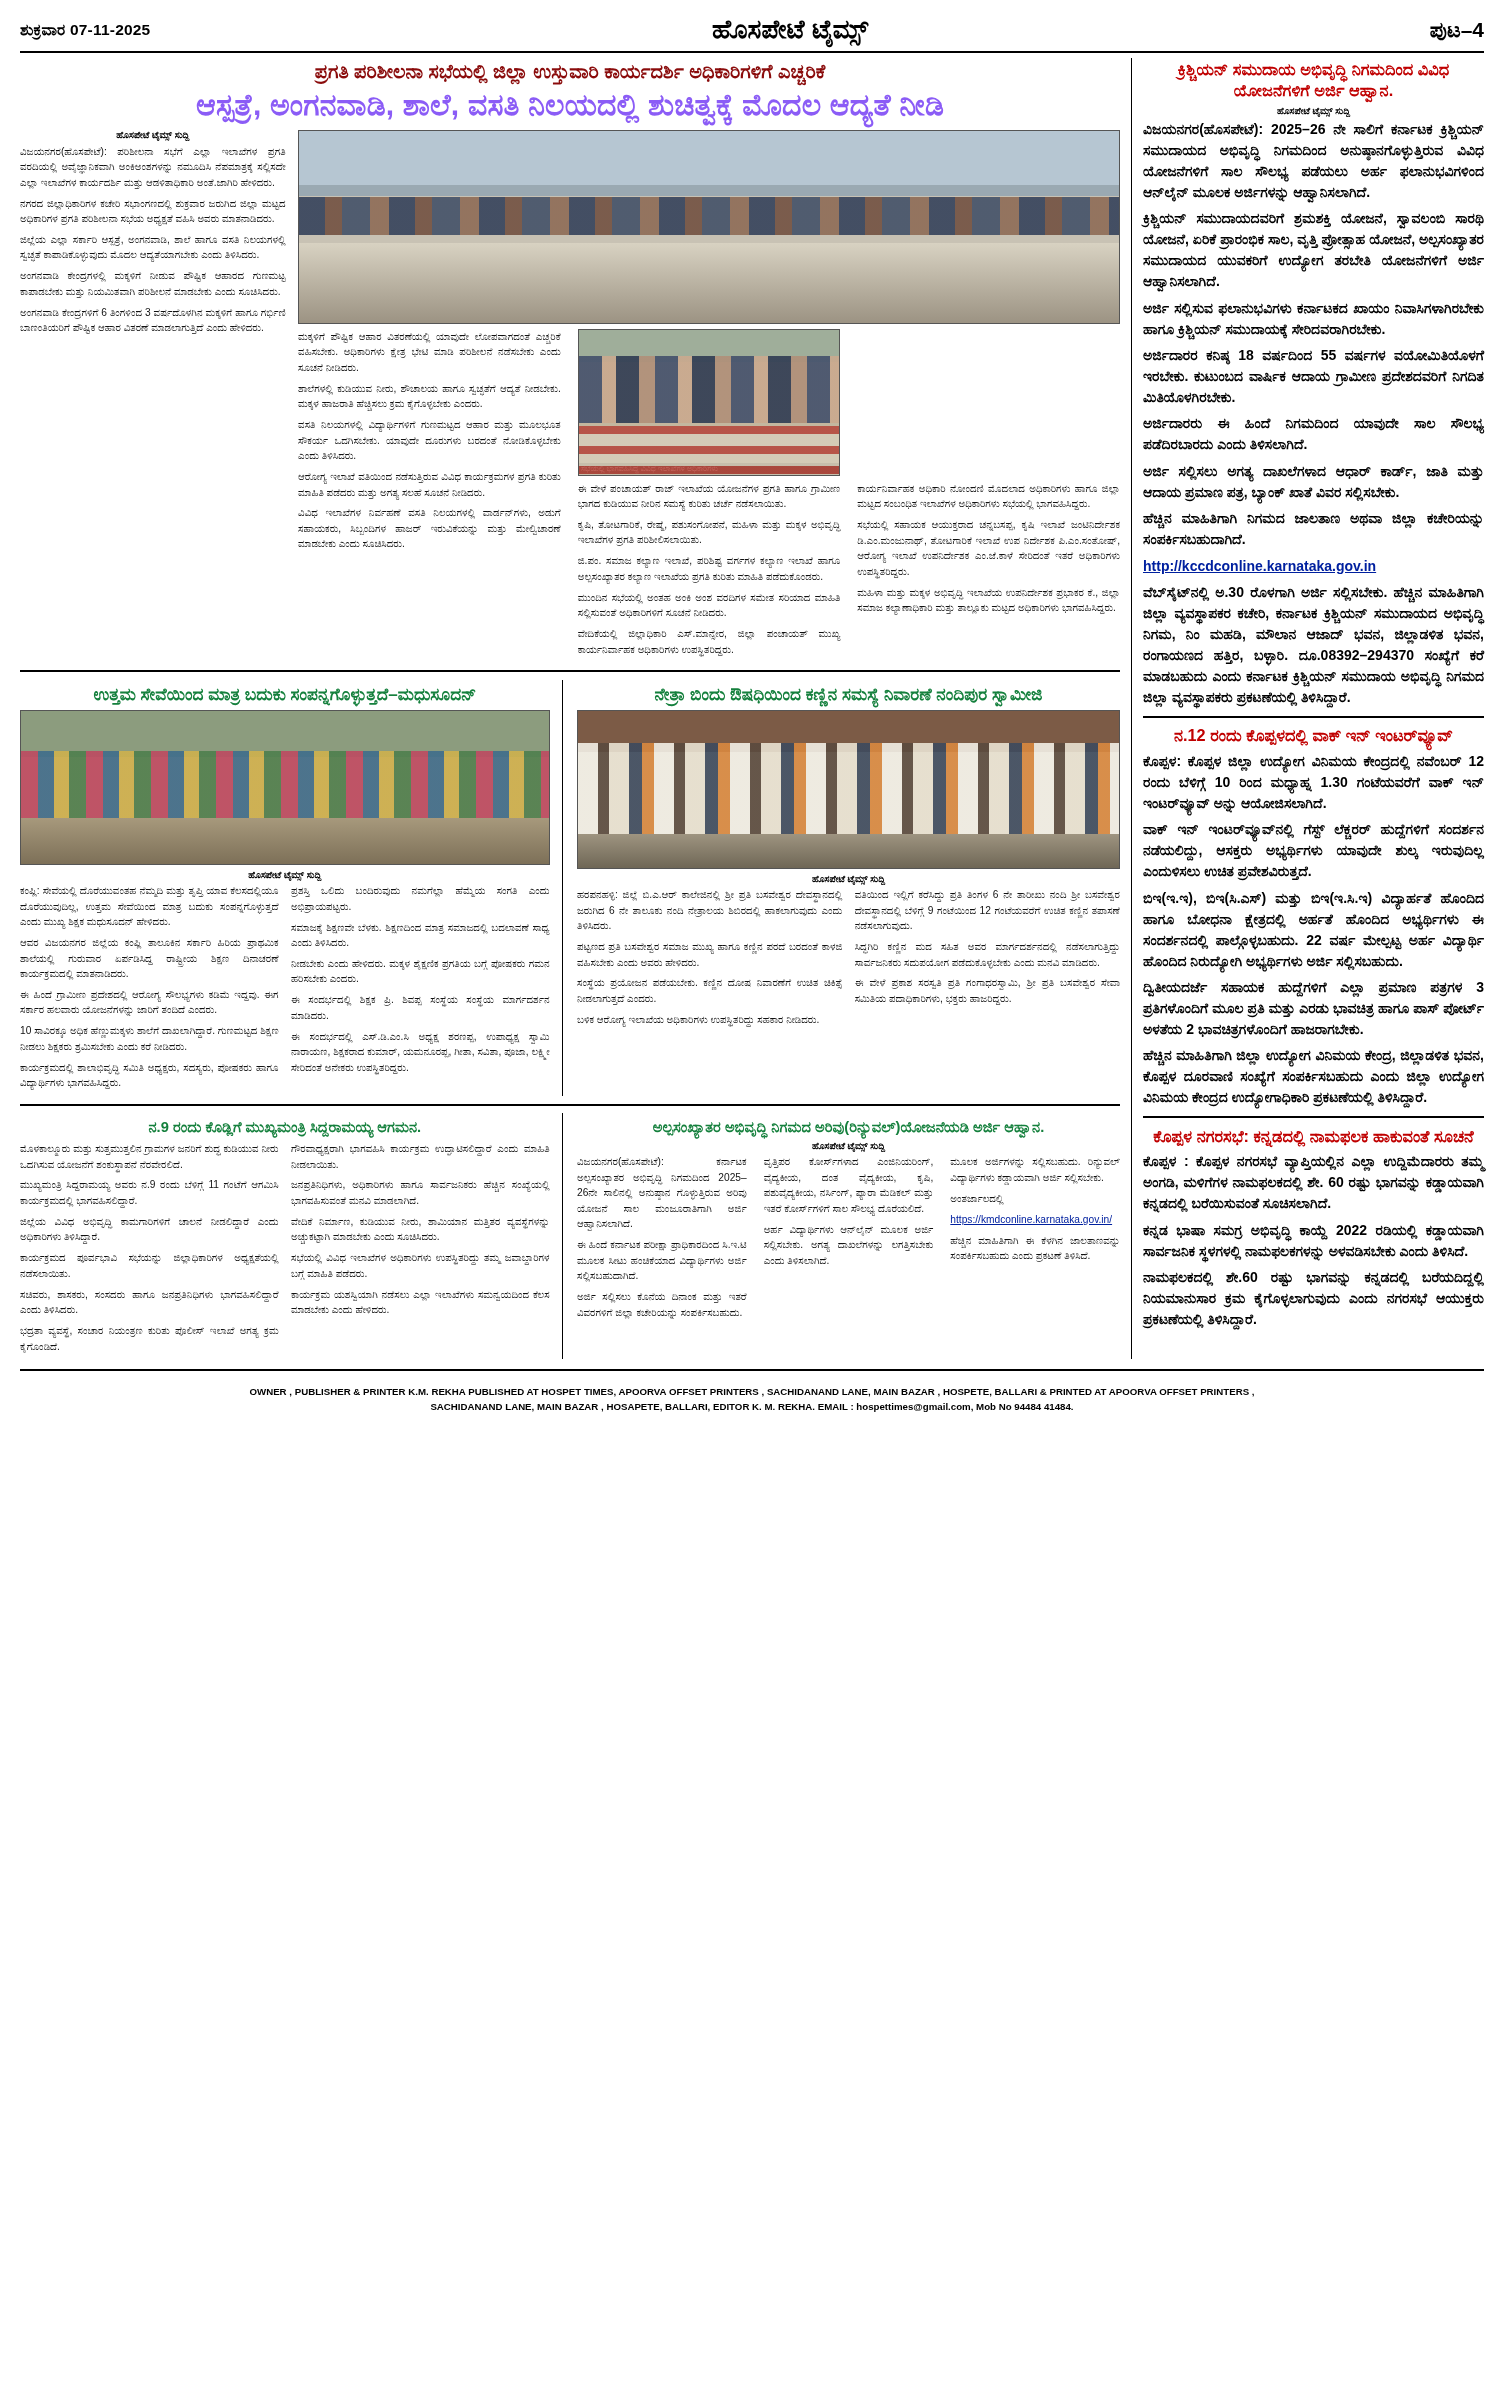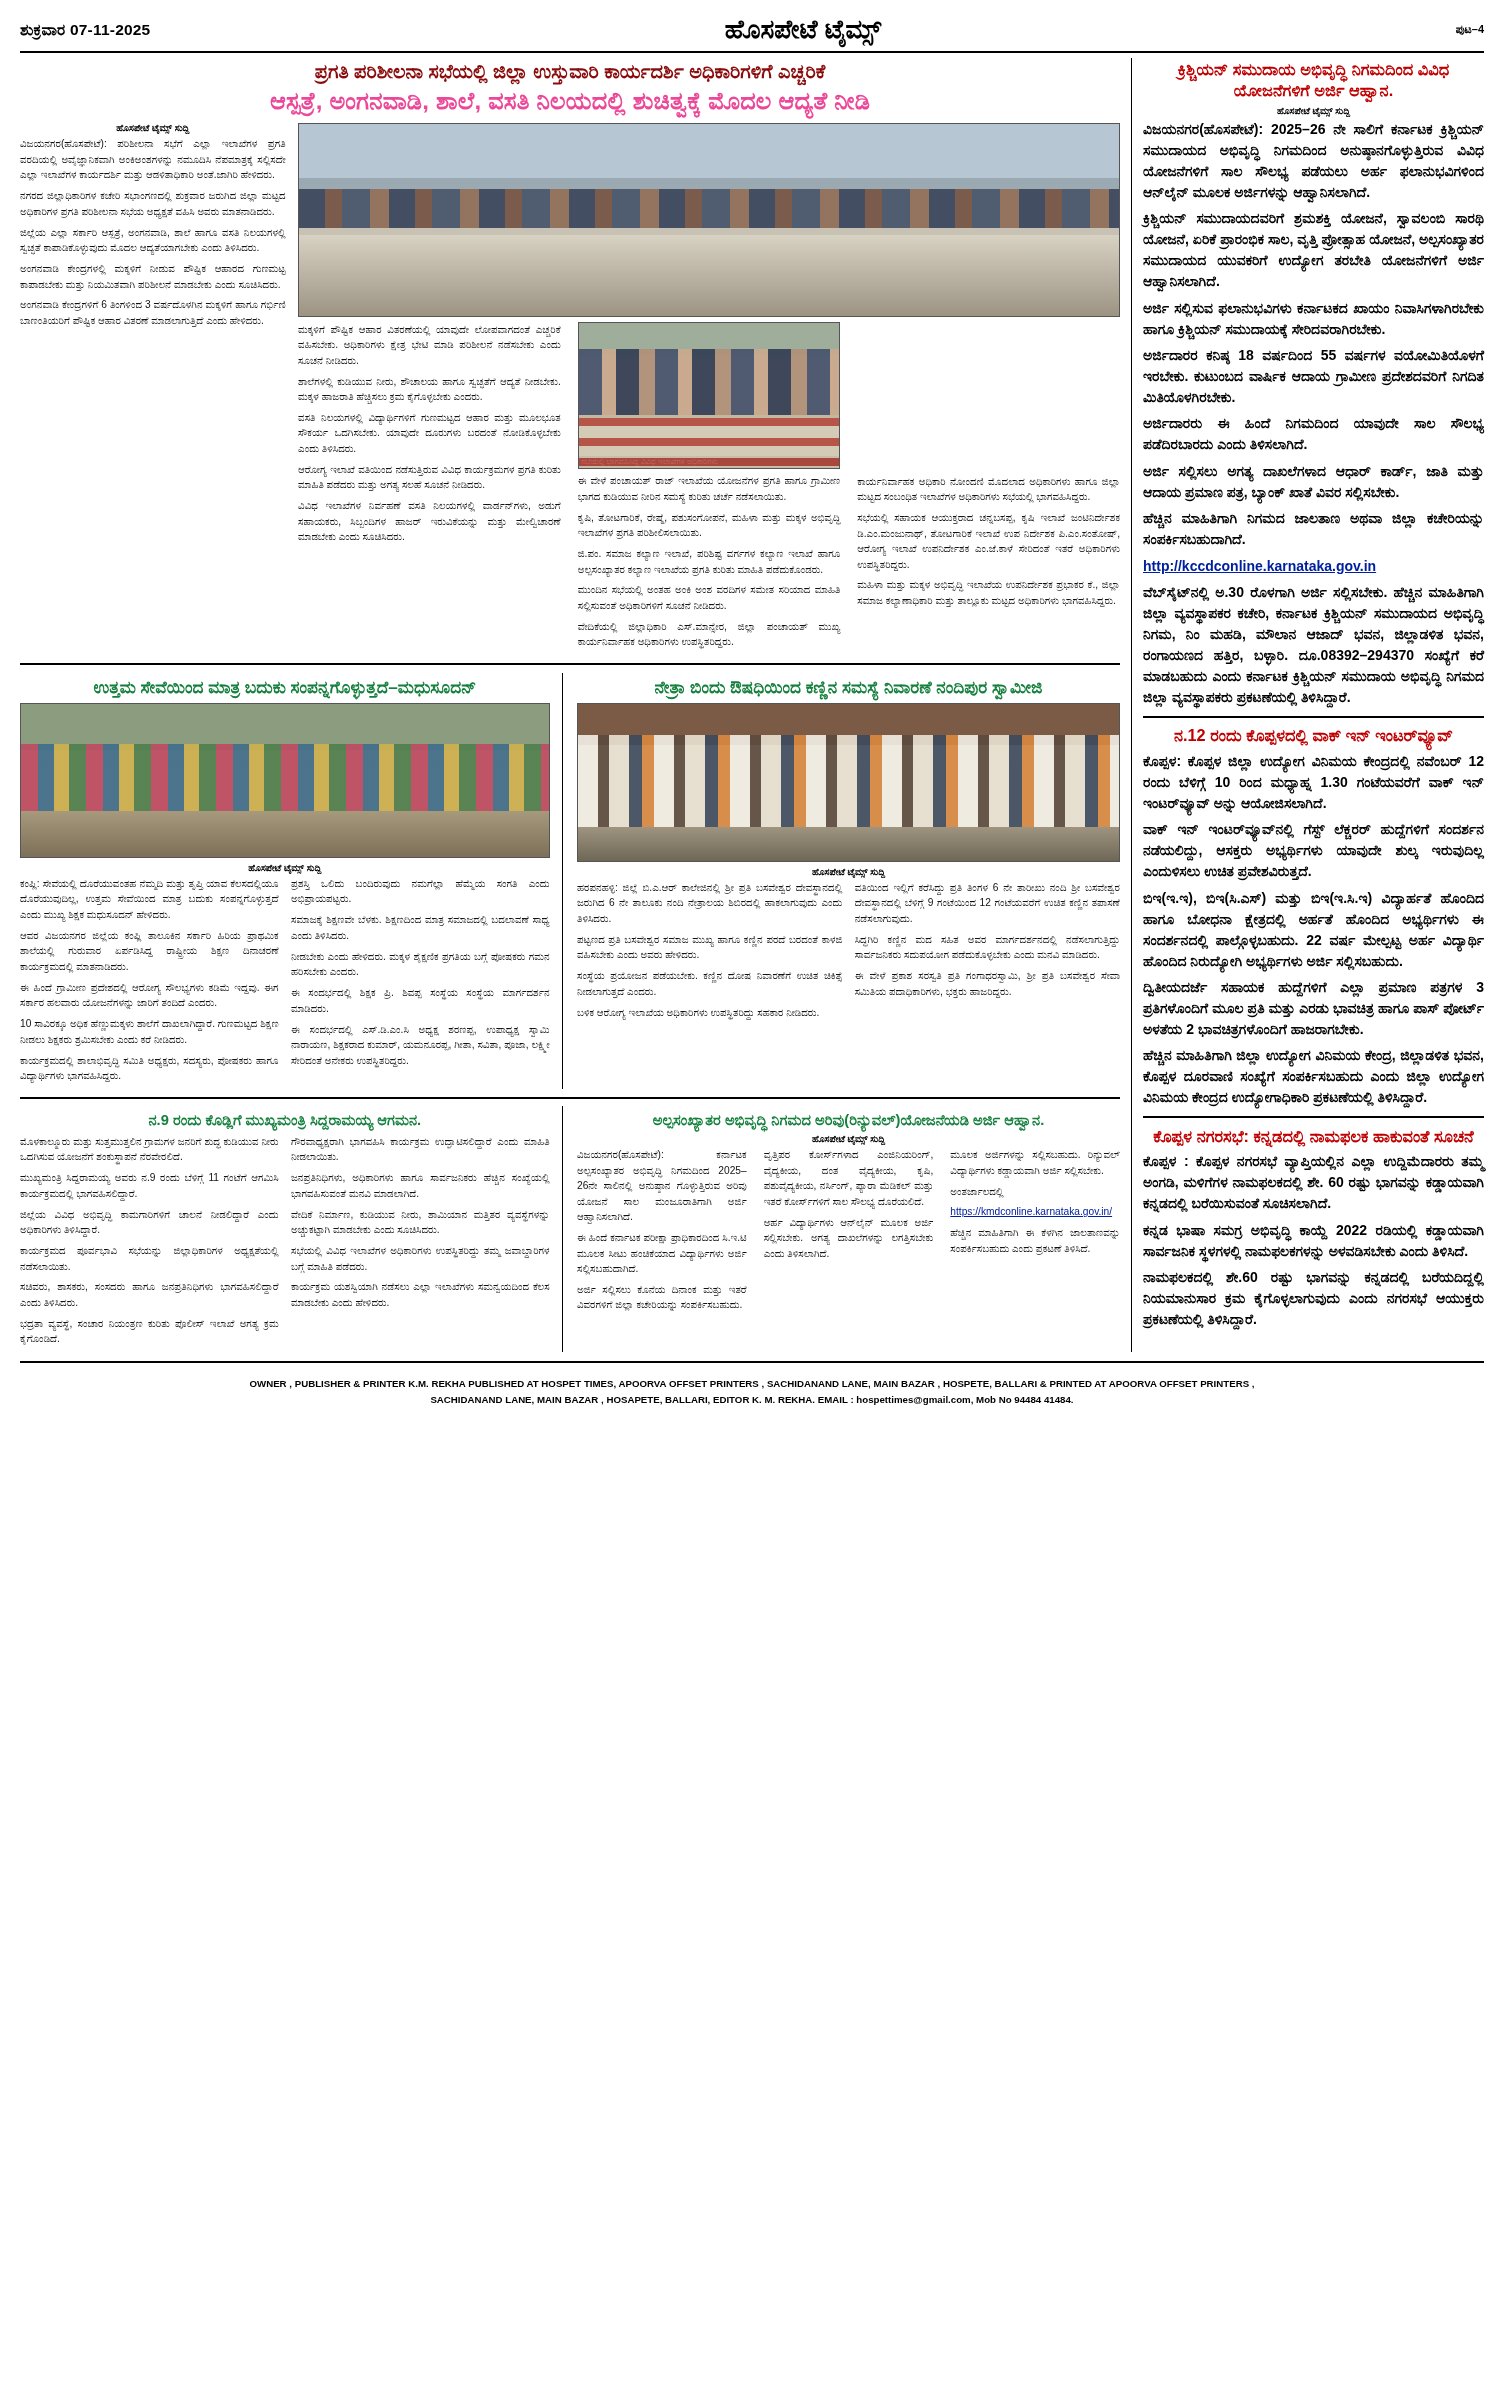--- a/index.html
+++ b/index.html
@@ -20,21 +20,21 @@
   .masthead {
     display: flex;
     align-items: center;
     justify-content: space-between;
     border-bottom: 2.3px solid #000;
     padding-bottom: 6.2px;
     margin-bottom: 4.6px;
   }
   .masthead-left { font-size: 15.5px; font-weight: bold; letter-spacing: 0.2px; white-space: nowrap;}
   .masthead-center { font-size: 26px; font-weight: bold; text-align: center; flex: 1; }
-  .masthead-right { font-size: 11px; font-weight: bold; white-space: nowrap; }
+  .masthead-right { font-size: 21px; font-weight: bold; white-space: nowrap; }
 
   
   .body-grid {
     display: grid;
     grid-template-columns: 1100px 1fr;
     column-gap: 11px;
   }
   .col-right { border-left: 1.5px solid #000; padding-left: 11px; }
 
   
@@ -48,23 +48,23 @@
   .headline-sub {
     text-align: center;
     font-size: 19.4px;
     font-weight: bold;
     color: #8a0b0b;
     line-height: 1.25;
     margin: 1.5px 0 3.1px;
   }
   .headline-main {
     text-align: center;
-    font-size: 24px;
-    font-weight: bold;
-    color: #ec4899;
+    font-size: 30px;
+    font-weight: bold;
+    color: #8b5cf6;
     line-height: 1.2;
     margin: 1.5px 0 7.7px;
     letter-spacing: 0.2px;
   }
   .rule-thick { border-top: 2.3px solid #000; margin: 7.7px 0; }
 
   
   .byline { font-size: 9.3px; font-weight: bold; text-align: center; margin-bottom: 2.3px; }
   .para {
     font-size: 10.2px;

